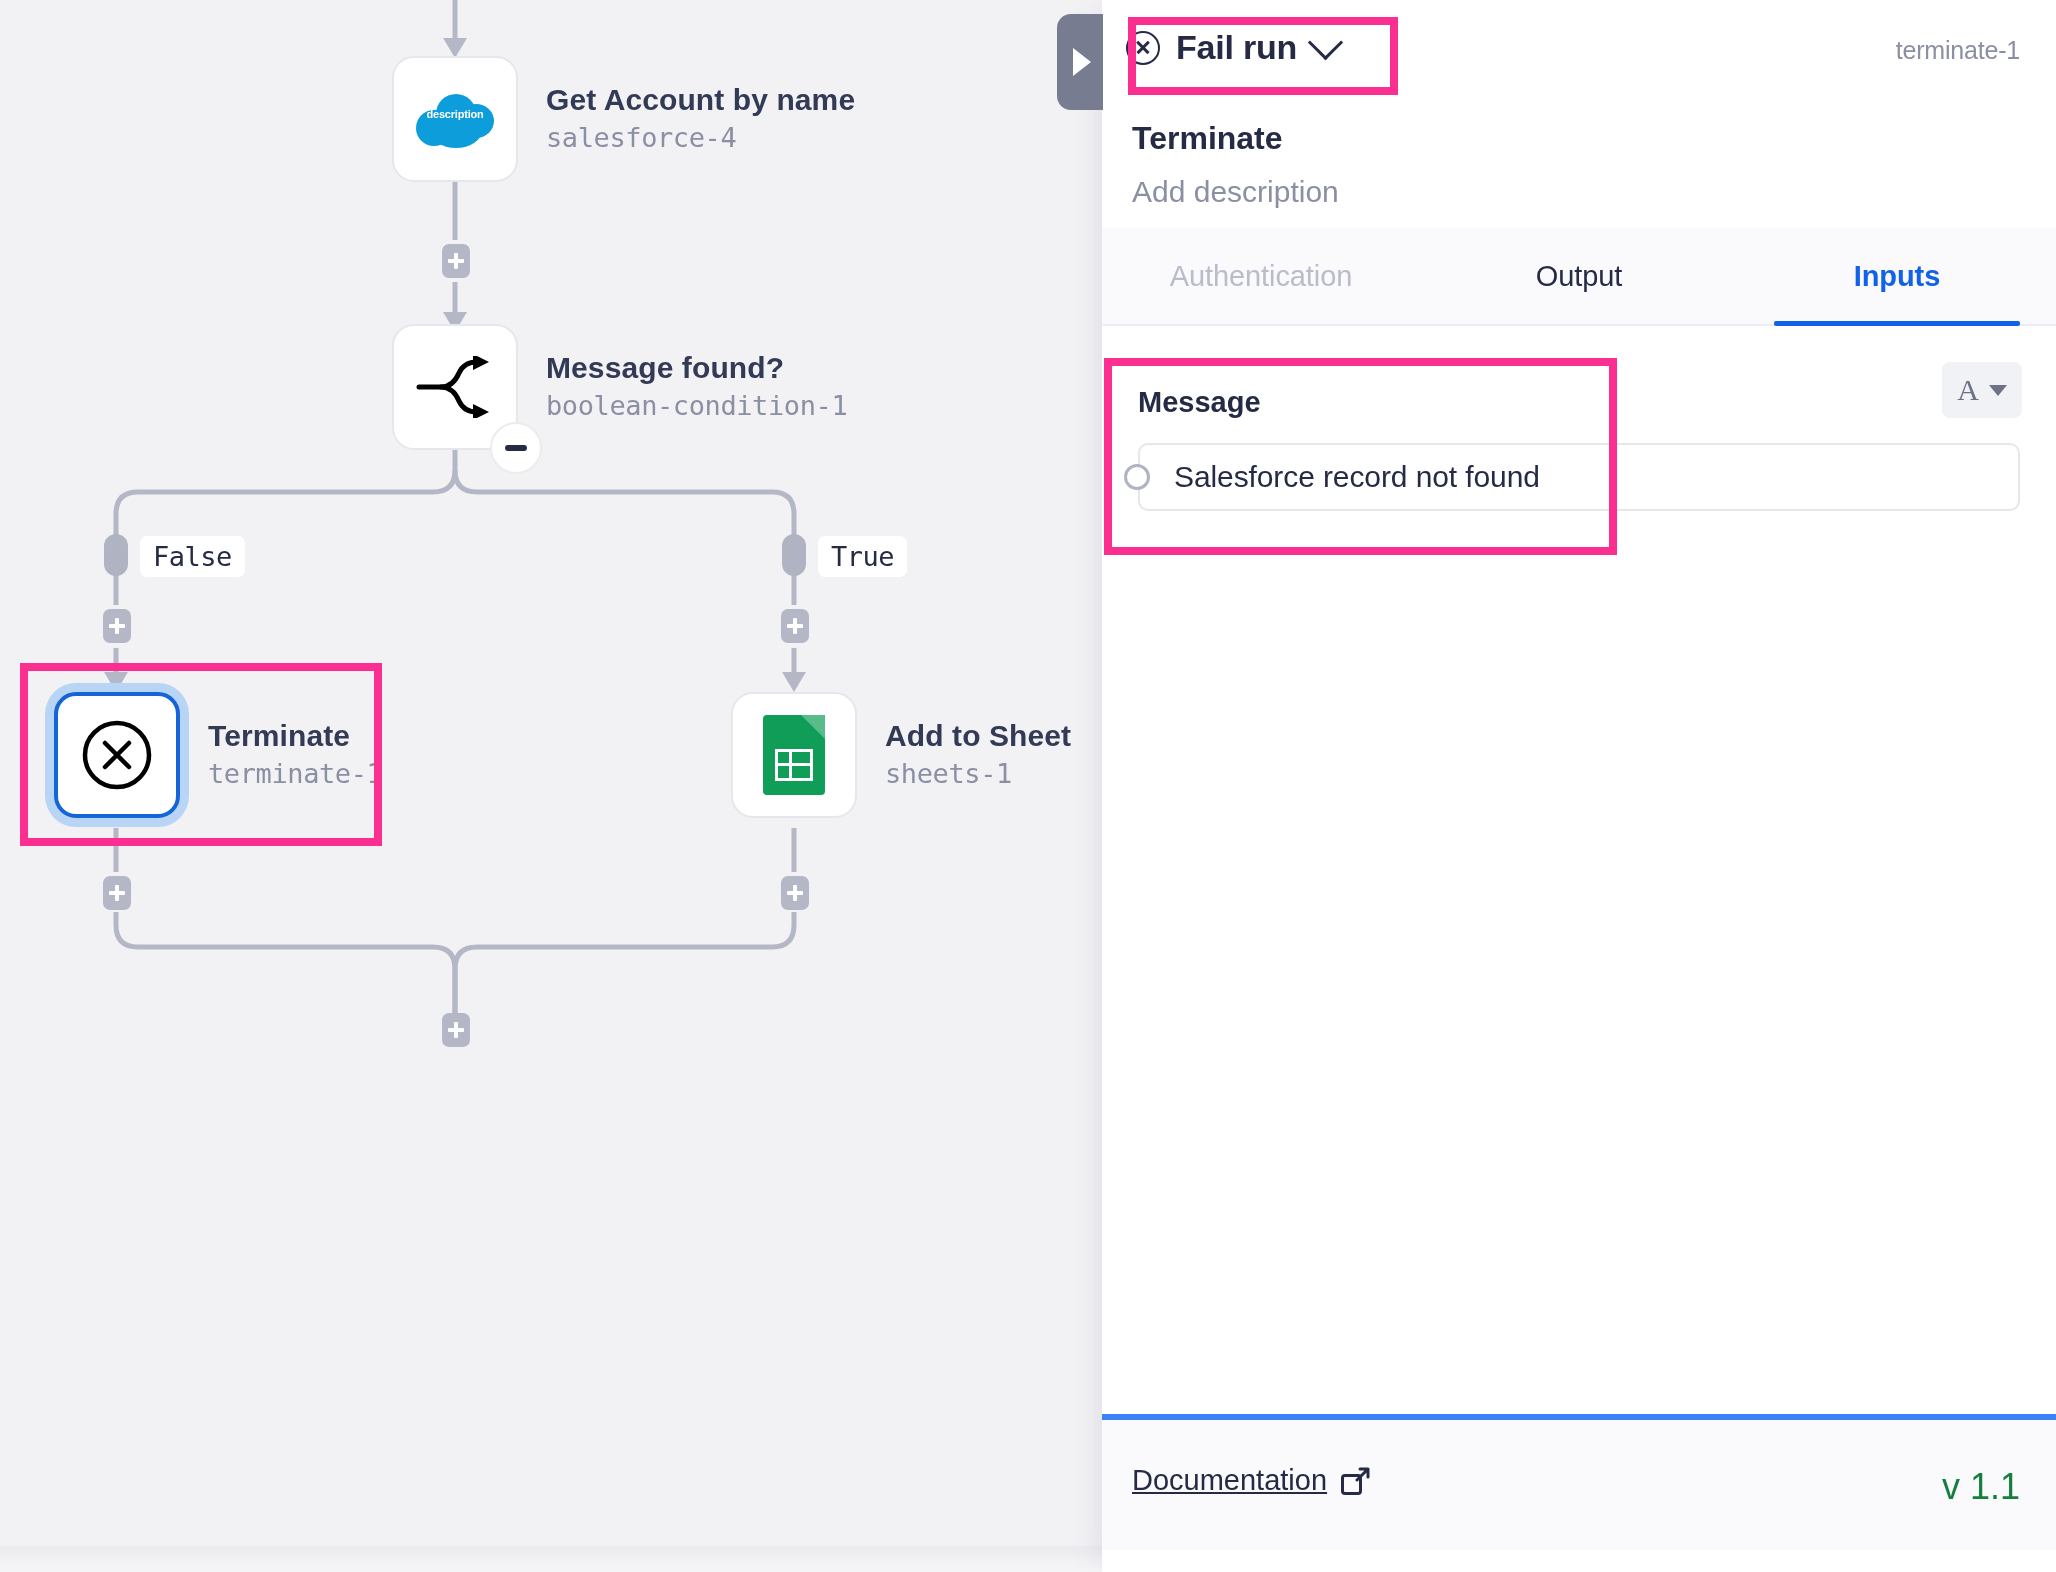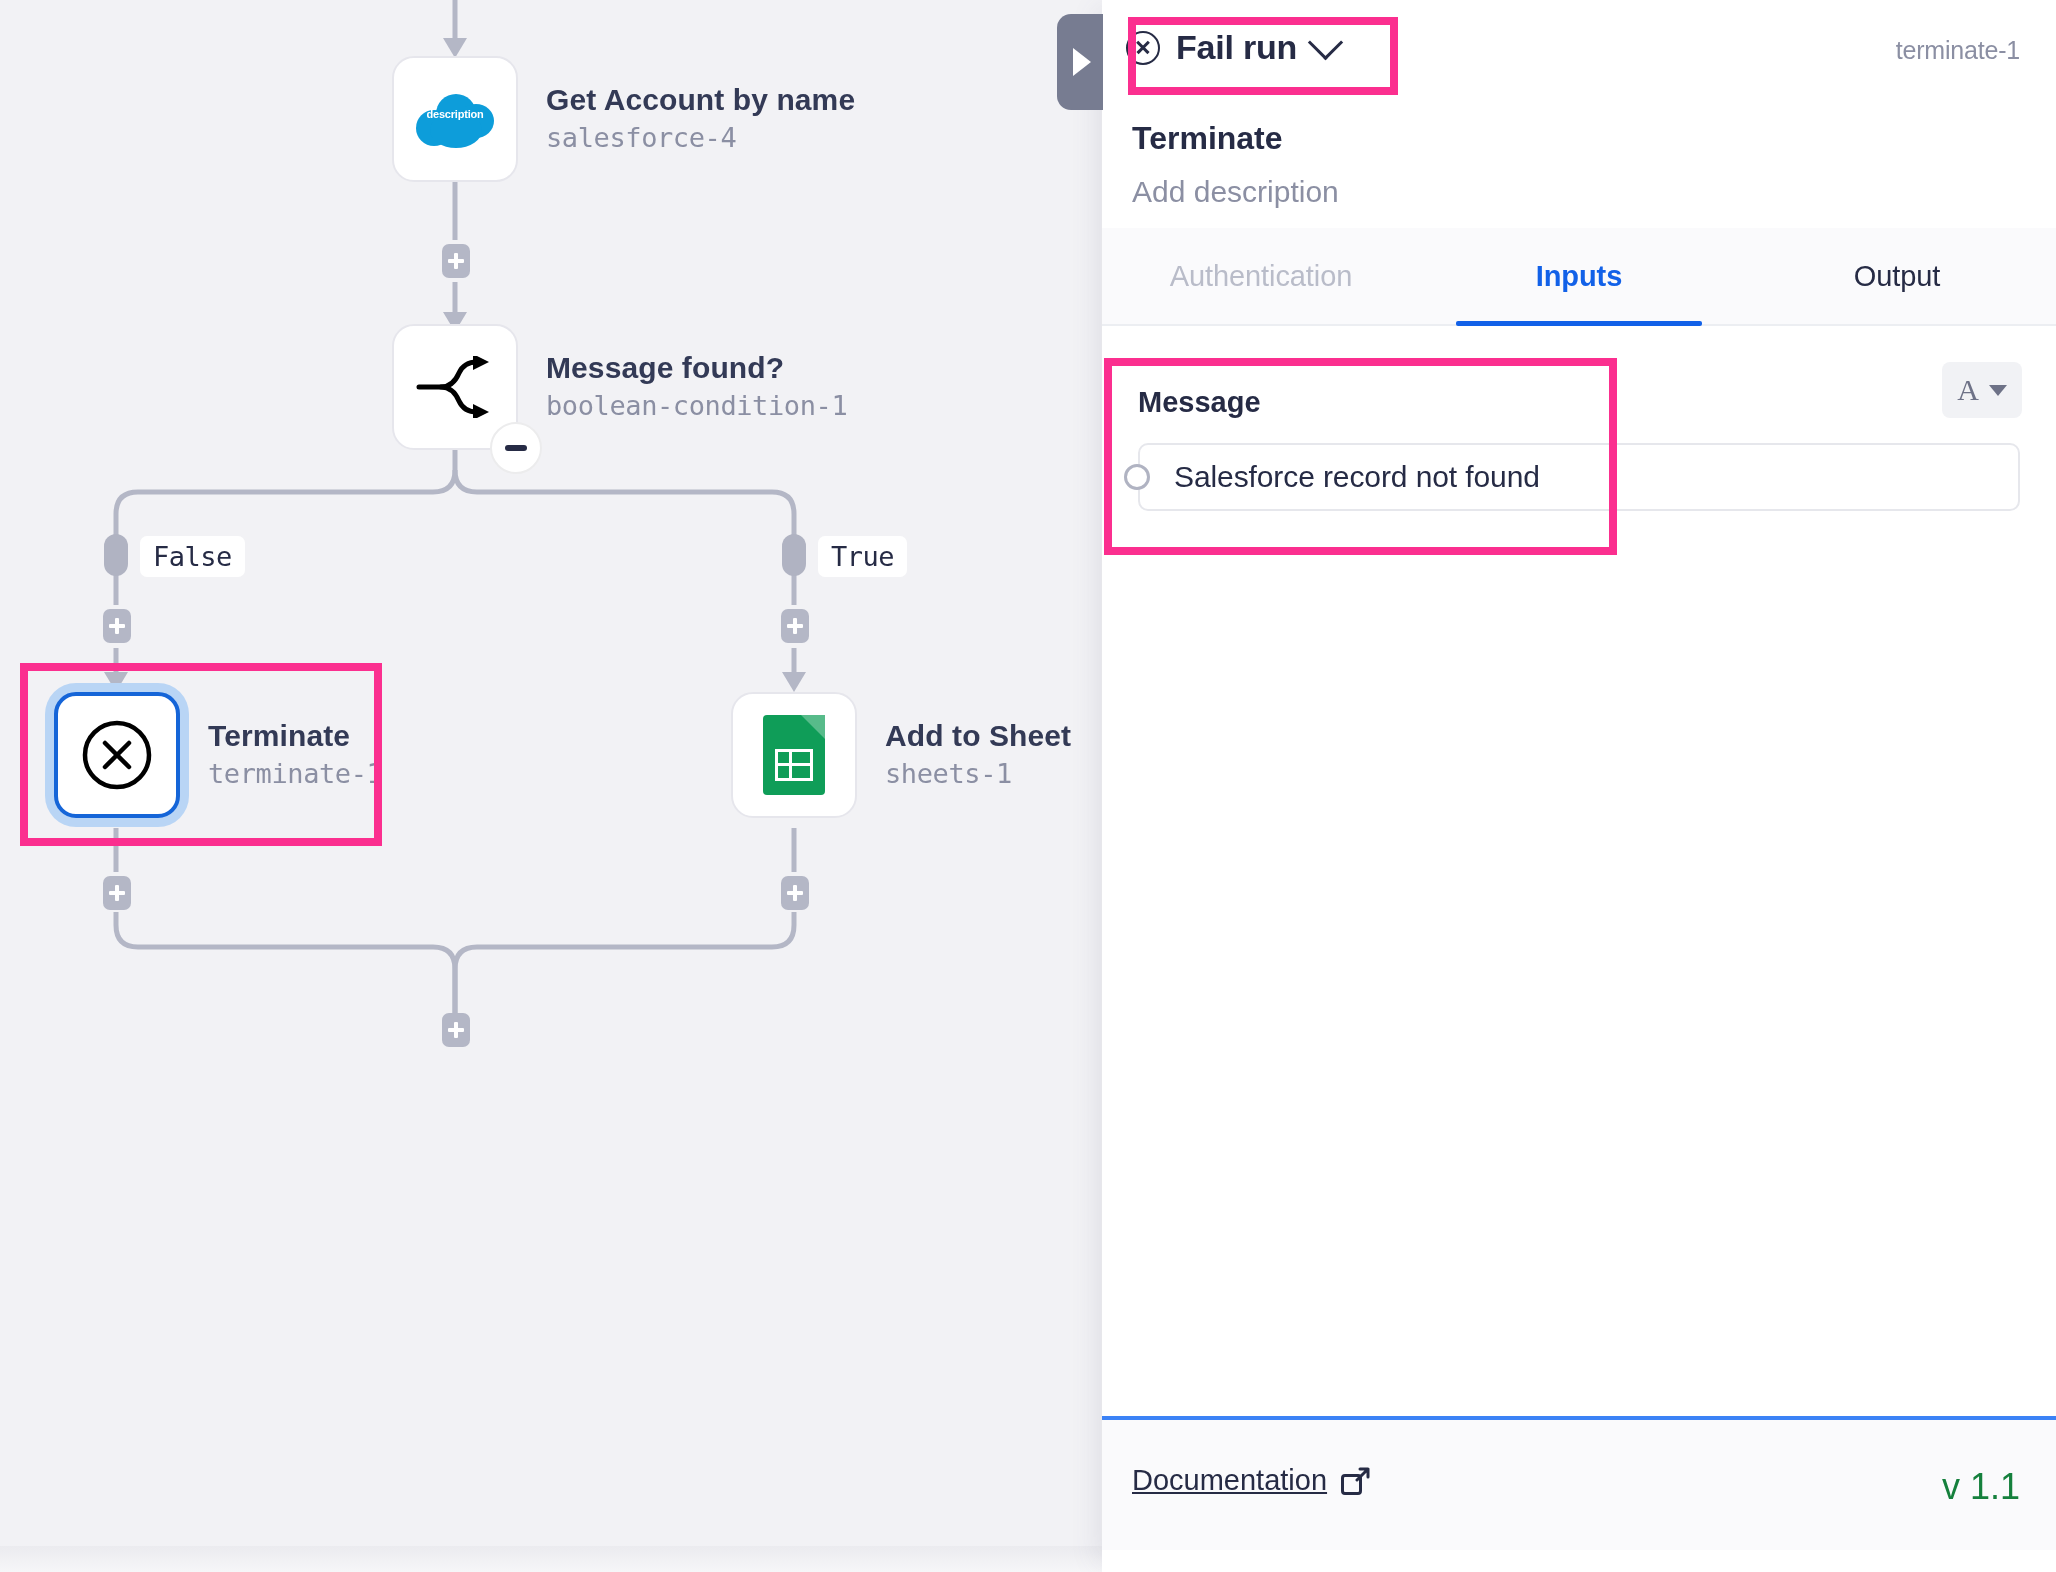--- a/index.html
+++ b/index.html
@@ -99,21 +99,21 @@
   .fmt-btn .tri{width:0;height:0;border-left:9px solid transparent;border-right:9px solid transparent;
                 border-top:11px solid #6e7287;}
   .input-wrap{position:relative;margin-top:24px;}
   .input-box{height:68px;border:2px solid #e6e7ec;border-radius:10px;background:#fff;
              display:flex;align-items:center;padding-left:34px;box-sizing:border-box;}
   .input-val{font-size:30px;color:#262b45;letter-spacing:-.1px;}
   .dot-handle{position:absolute;left:-14px;top:50%;transform:translateY(-50%);
               width:26px;height:26px;border-radius:50%;background:#fff;border:3px solid #b0b3c2;box-sizing:border-box;}
 
   .panel-foot{position:absolute;left:0;bottom:22px;width:954px;height:130px;background:#fafafc;
-              border-top:4px solid #3b82f6;}
+              border-top:6px solid #3b82f6;}
   .doc-link{position:absolute;left:30px;top:44px;display:flex;align-items:center;gap:14px;}
   .doc-link span{font-size:29px;color:#262b45;text-decoration:underline;}
   .ext-icon{width:28px;height:28px;position:relative;}
   .ext-icon .sq{position:absolute;left:0;bottom:0;width:21px;height:21px;border:3px solid #262b45;
                 border-radius:4px;box-sizing:border-box;}
   .ext-icon .ar{position:absolute;right:-1px;top:0;width:17px;height:17px;}
   .ver{position:absolute;right:36px;top:46px;font-size:36px;color:#15803d;}
 
   
   .hl{position:absolute;border:8px solid #fb2f8f;box-sizing:border-box;pointer-events:none;z-index:60;}
@@ -254,22 +254,22 @@
       <div class="action-name">Fail run</div>
       <div class="chev"></div>
     </div>
     <div class="node-id">terminate-1</div>
     <div class="panel-title">Terminate</div>
     <div class="panel-desc">Add description</div>
   </div>
 
   <div class="tabs">
     <div class="tab muted">Authentication</div>
+    <div class="tab">Output</div>
     <div class="tab active">Inputs</div>
-    <div class="tab">Output</div>
   </div>
 
   <div class="field">
     <div class="field-label">Message</div>
     <div class="fmt-btn">
       <div class="A">A</div>
       <div class="tri"></div>
     </div>
     <div class="input-wrap">
       <div class="input-box">

